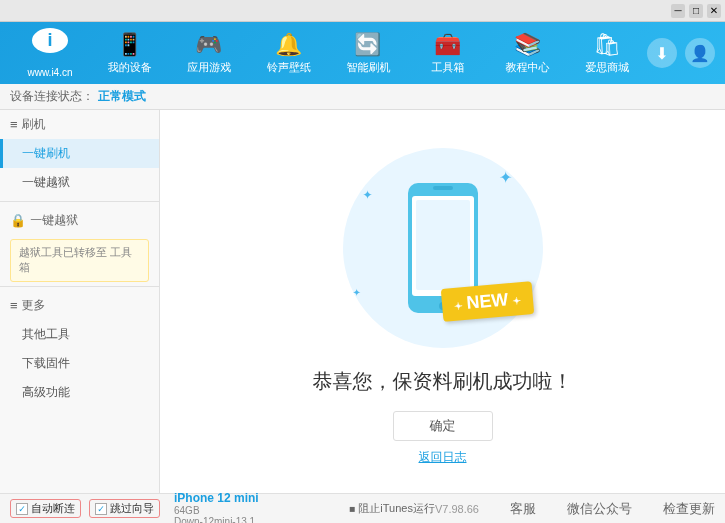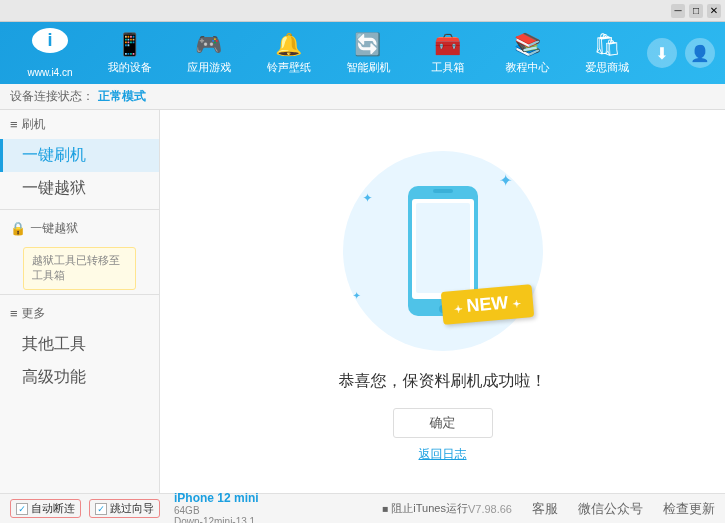--- a/index.html
+++ b/index.html
@@ -109,32 +109,32 @@
       padding: 0;
     }
     .sidebar-group-header {
       display: flex; align-items: center;
       padding: 6px 10px;
       font-size: 12px; color: #666;
     }
     .sidebar-group-icon { margin-right: 4px; font-size: 13px; }
     .sidebar-item {
       padding: 6px 1px 6px 22px;
-      font-size: 16px; color: #555;
+      font-size: 12px; color: #555;
       cursor: pointer;
     }
     .sidebar-item.active {
       background: #e0f0fa;
       color: #1a9fe0;
       border-left: 3px solid #1a9fe0;
       padding-left: 19px;
     }
 
     .sidebar-warning {
-      margin: 4px 23px;
+      margin: 4px 10px;
       padding: 5px 8px;
       background: #fffbe6;
       border: 1px solid #ffe58f;
       border-radius: 3px;
       font-size: 11px; color: #888;
       line-height: 1.4;
     }
 
     .sidebar-divider {
       height: 1px;
@@ -195,21 +195,21 @@
     .sparkle {
       position: absolute;
       color: #4db8ed;
       font-size: 16px;
     }
     .sparkle-1 { top: 20px; right: 30px; }
     .sparkle-2 { top: 40px; left: 20px; font-size: 12px; }
     .sparkle-3 { bottom: 50px; left: 10px; font-size: 10px; }
 
     .success-text {
-      font-size: 16px; color: #333; margin-bottom: 16px;
+      font-size: 20px; color: #333; margin-bottom: 16px;
     }
     .confirm-btn {
       width: 100px; height: 30px;
       background: white;
       border: 1px solid #ddd;
       border-radius: 3px;
       font-size: 13px; color: #555;
       cursor: pointer;
       margin-bottom: 8px;
     }
@@ -253,21 +253,21 @@
     .device-sub2 { font-size: 10px; color: #888; }
 
     .bottom-stop {
       display: flex; align-items: center;
       font-size: 11px; color: #666;
       cursor: pointer;
     }
     .stop-icon { font-size: 12px; margin-right: 3px; }
 
     .bottom-right {
-      display: flex; align-items: center; gap: 20px;
+      display: flex; align-items: center; gap: 31px;
     }
     .bottom-right-item { font-size: 13px; color: #666; cursor: pointer; }
     .version-text { font-size: 11px; color: #999; }
   </style>
 </head>
 <body>
 
 <div class="title-bar">
   <div class="title-bar-btn btn-min">─</div>
   <div class="title-bar-btn btn-max">□</div>
@@ -349,20 +349,23 @@
       </div>
     </div>
     <div class="sidebar-divider"></div>
     <div class="sidebar-section">
       <div class="sidebar-more-header">
         <span class="sidebar-group-icon">≡</span>
         <span>更多</span>
       </div>
       <div class="sidebar-item">
         <span>其他工具</span>
+      </div>
+      <div class="sidebar-item">
+        <span>下载固件</span>
       </div>
       <div class="sidebar-item">
         <span>高级功能</span>
       </div>
     </div>
   </div>
 
   <div class="content">
     <div class="success-illustration">
       <div class="circle-bg">

